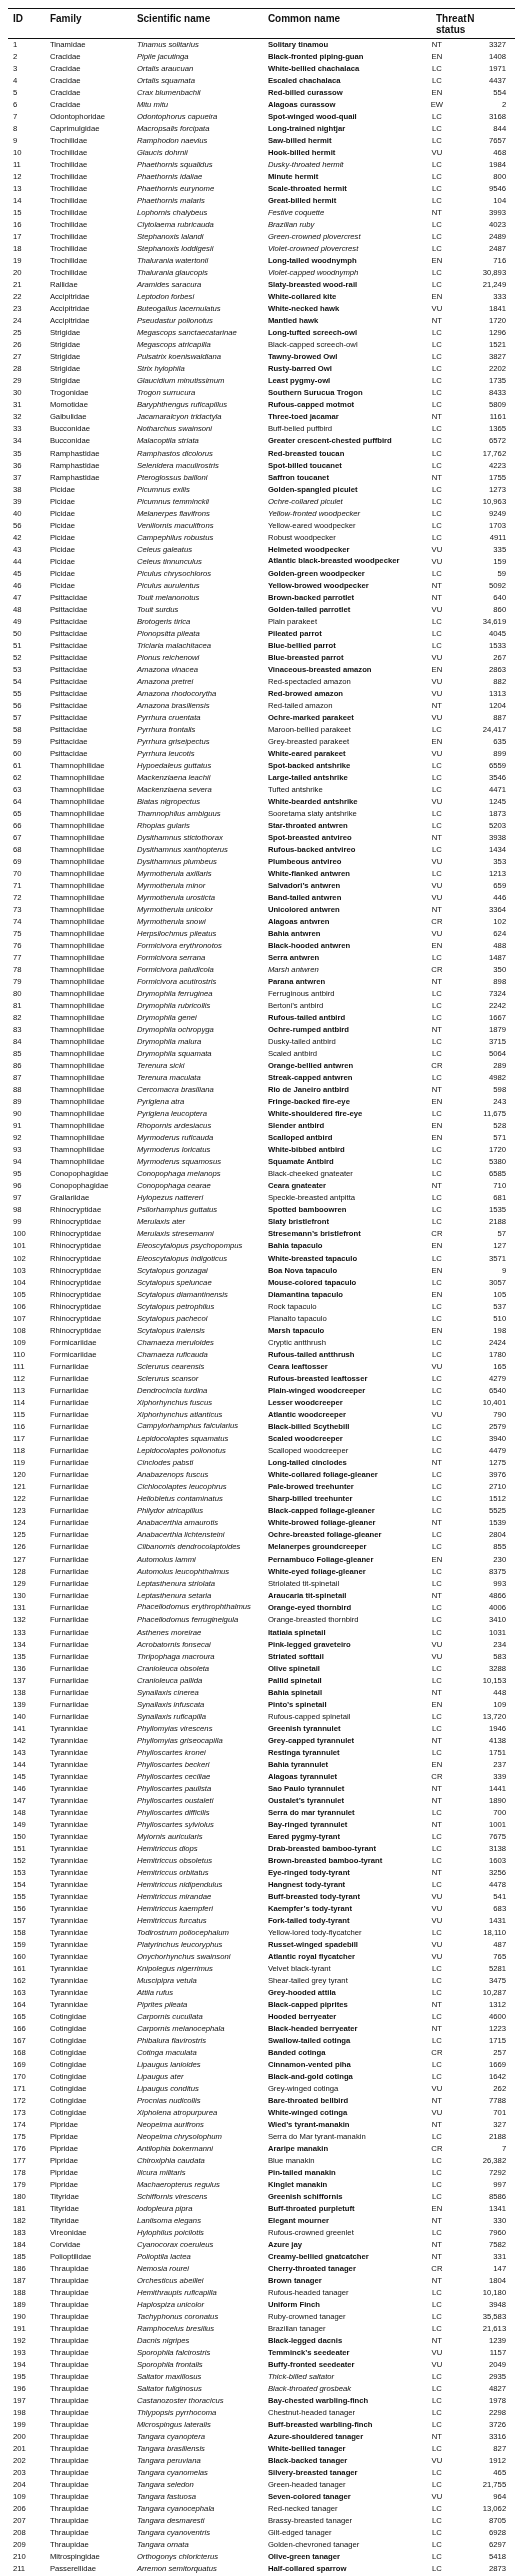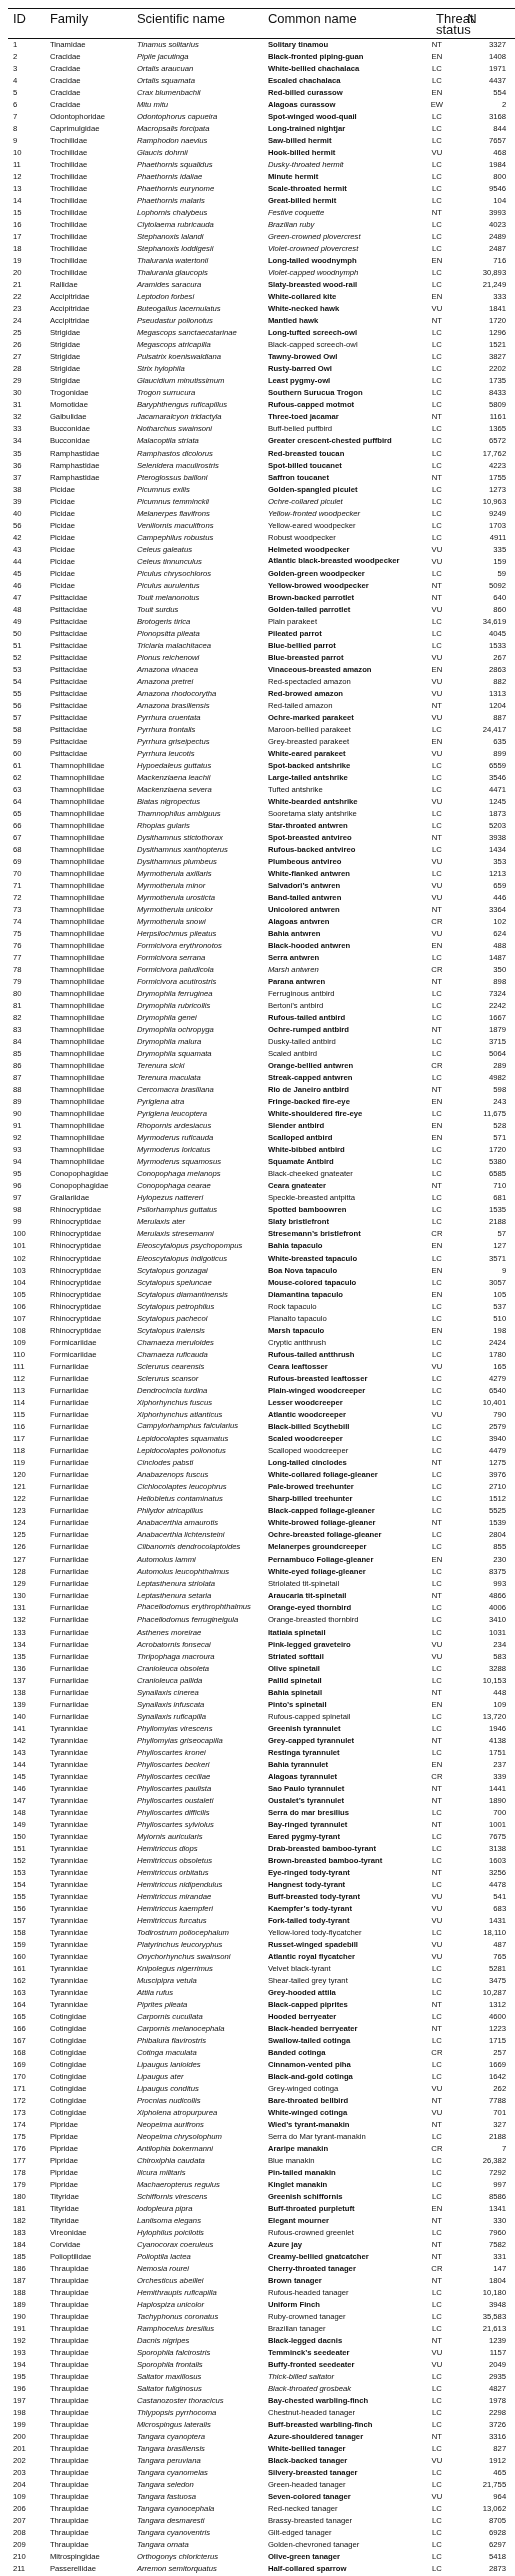--- a/index.html
+++ b/index.html
@@ -1,19 +1,19 @@
 <!DOCTYPE html>
 <html style="font-size:8.2px"><head>
 <meta charset="utf-8">
 <style>
   html, body { margin: 0; padding: 0; background: #ffffff; }
   body { width: 515px; font-family: "Liberation Sans", "DejaVu Sans", sans-serif; color: #111; font-size: 7.7px; }
   .wrap { position: relative; padding: 7.7px 7.7px 9.3px 7.7px; }
   table { width: 500px; border-collapse: collapse; table-layout: fixed; }
-  thead th { font-weight: normal; text-align: left; vertical-align: top; padding: 4.1px 0 3.1px 0; line-height: 11.3px; font-size: 13px; }
+  thead th { font-weight: bold; text-align: left; vertical-align: top; padding: 4.1px 0 3.1px 0; line-height: 11.3px; font-size: 10px; }
   thead tr { border-top: 0.8px solid #111; border-bottom: 1.5px solid #111; }
   tbody td { padding: 0; height: 12px; line-height: 12px; vertical-align: top; font-size: 7.7px; white-space: nowrap; }
   tbody td.wrapcell { white-space: normal; line-height: 10.8px; padding-top: 0.5px; }
   tbody tr:last-child td { padding-bottom: 4.1px; }
   table { border-bottom: 0.8px solid #111; }
   .c-id { width: 37px; padding-left: 5.2px !important; }
   .c-fam { width: 87px; }
   .c-sci { width: 131px; font-style: italic; }
   .c-com { width: 144px; }
   .c-thr { width: 46px; text-align: center; }
@@ -1213,21 +1213,21 @@
           <td class="c-fam">Tyrannidae</td>
           <td class="c-sci">Phylloscartes oustaleti</td>
           <td class="c-com s-b">Oustalet’s tyrannulet</td>
           <td class="c-thr">NT</td>
           <td class="c-n">1890</td>
         </tr>
         <tr>
           <td class="c-id">148</td>
           <td class="c-fam">Tyrannidae</td>
           <td class="c-sci">Phylloscartes difficilis</td>
-          <td class="c-com s-b">Serra do mar bresilius</td>
+          <td class="c-com s-b">Serra do mar tyrannulet</td>
           <td class="c-thr">LC</td>
           <td class="c-n">700</td>
         </tr>
         <tr>
           <td class="c-id">149</td>
           <td class="c-fam">Tyrannidae</td>
           <td class="c-sci">Phylloscartes sylviolus</td>
           <td class="c-com s-b">Bay-ringed tyrannulet</td>
           <td class="c-thr">NT</td>
           <td class="c-n">1001</td>

